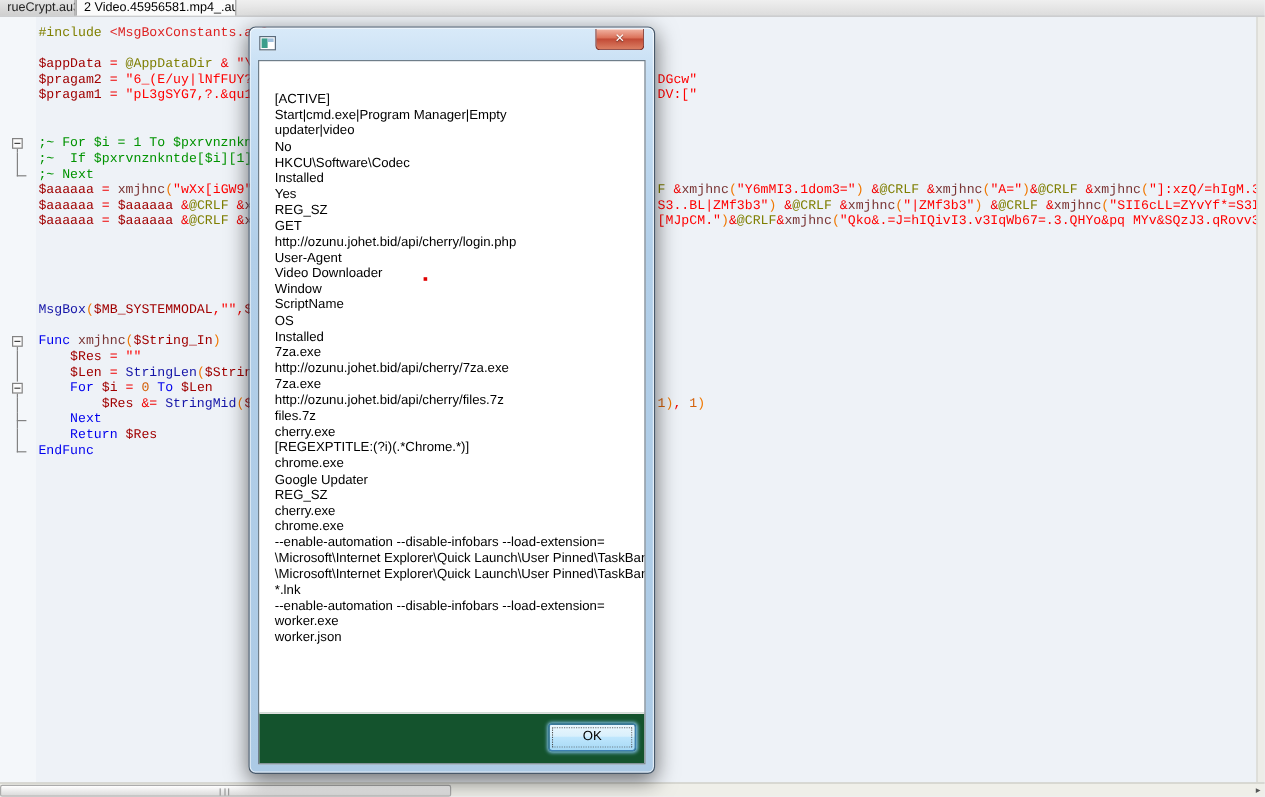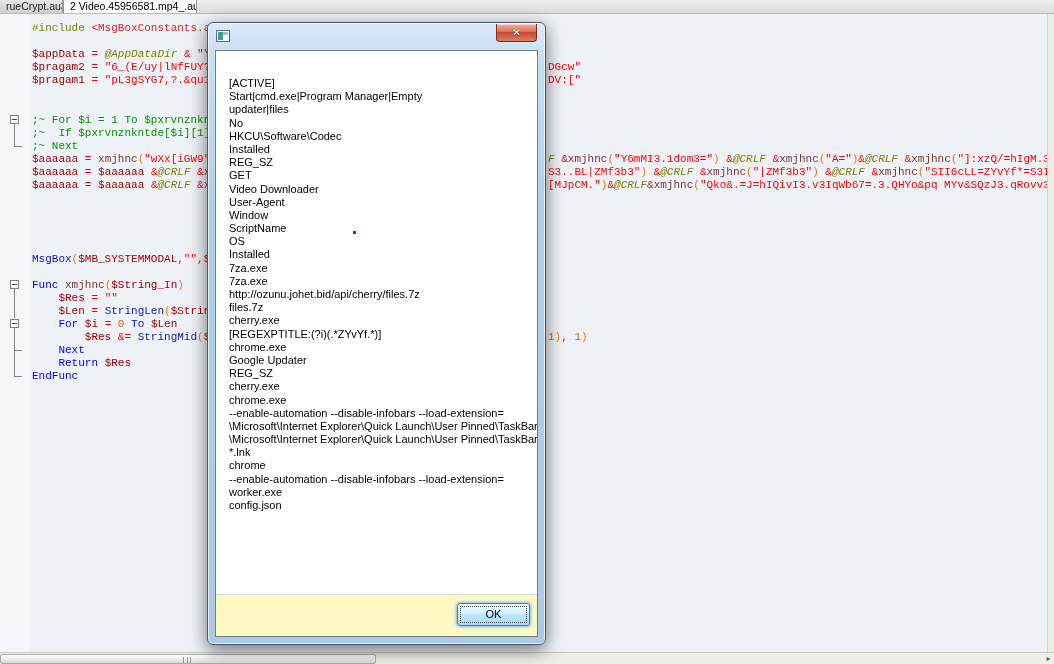--- a/index.html
+++ b/index.html
@@ -23,21 +23,21 @@
   .fold-margin { position:absolute; left:0; top:0; bottom:0; width:30px; background:#F4F7FA; }
   .code-layer { position:absolute; inset:0;
                 font-family:"Liberation Mono","DejaVu Sans Mono",monospace;
                 font-size:11px; line-height:13px; }
   .code-line { position:absolute; left:0; right:0; height:13px; white-space:pre; }
   .code-line .main { margin-left:32px; }
   .code-line .frag { position:absolute; left:548px; top:0; white-space:pre; }
   .pp  { color:var(--c-pp); }  .inc { color:var(--c-inc); }
   .var { color:var(--c-var); } .op  { color:var(--c-op); }
   .par { color:var(--c-par); } .str { color:var(--c-str); }
-  .mac { color:var(--c-mac);font-style:italic; } .com { color:var(--c-com); }
+  .mac { color:var(--c-mac); } .com { color:var(--c-com); }
   .kw  { color:var(--c-kw); }  .bf  { color:var(--c-bf); }
   .uf  { color:var(--c-uf); }  .num { color:var(--c-num); }
   .pl  { color:var(--c-pl); }
 
   .fm-box { position:absolute; left:10px; width:9px; height:9px; background:#FCFCFC;
             border:1px solid #828282; }
   .fm-box::after { content:""; position:absolute; left:1px; right:1px; top:3px; height:1px; background:#444; }
   .fm-vline, .fm-stem { position:absolute; left:14px; width:1px; background:#828282; }
   .fm-arm { position:absolute; left:14px; width:8px; height:1px; background:#828282; }
 
@@ -69,21 +69,21 @@
                border:1px solid #7E2A20; border-top:none; border-radius:0 0 4px 4px;
                color:#FFF; font-size:10px; font-weight:bold; text-align:center; line-height:17px;
                text-shadow:0 1px 1px rgba(0,0,0,.5);
                box-shadow:inset 0 1px 0 rgba(255,255,255,.45); cursor:pointer; }
   .dlg-client { position:absolute; left:7px; right:7px; top:27px; bottom:7px;
                 background:#FFFFFF; border:1px solid #6F7E8A; overflow:hidden; }
   .dlg-message { position:absolute; left:0; right:0; top:0; bottom:42px; overflow:hidden;
                  padding:26px 8px 0 13px; font-size:11px; line-height:13.2px; color:#000; }
   .msg-line { white-space:pre; height:13.2px; }
   .dlg-footer { position:absolute; left:0; right:0; bottom:0; height:42px;
-                background:#fef9c3; border-top:1px solid #DFDFDF;margin-top:36px; }
+                background:#14532d; border-top:1px solid #DFDFDF;margin-top:36px; }
   .ok-btn { position:absolute; right:7px; top:8px; width:73px; height:23px;
             border:1px solid #3C7FB1; border-radius:3px;
             background:linear-gradient(#EAF6FD,#D9F0FC 45%,#BEE6FD 50%,#A7D9F5);
             font-size:11px; color:#000; text-align:center; line-height:21px;
             box-shadow:0 0 3px 1px #7FBCE4; cursor:pointer; }
   .ok-btn::after { content:""; position:absolute; inset:2px; border:1px dotted #4A4A4A; border-radius:1px; }
   .stray-dot { position:absolute; left:137px; top:180px; width:3px; height:3px; background:#E00000; }
 </style>
 </head>
 <body>
@@ -155,51 +155,53 @@
   <div class="dialog">
     <div style="position:absolute;left:0;top:0;right:0;height:27px;">
       <div class="dlg-icon"></div>
       <div class="close-btn">✕</div>
     </div>
     <div class="dlg-client">
       <div class="dlg-message" id="dlg-message">
         <div class="stray-dot"></div>
       <div class="msg-line">[ACTIVE]</div>
           <div class="msg-line">Start|cmd.exe|Program Manager|Empty</div>
-          <div class="msg-line">updater|files</div>
+          <div class="msg-line">updater|video</div>
           <div class="msg-line">No</div>
           <div class="msg-line">HKCU\Software\Codec</div>
           <div class="msg-line">Installed</div>
+          <div class="msg-line">Yes</div>
           <div class="msg-line">REG_SZ</div>
           <div class="msg-line">GET</div>
+          <div class="msg-line">http://ozunu.johet.bid/api/cherry/login.php</div>
+          <div class="msg-line">User-Agent</div>
           <div class="msg-line">Video Downloader</div>
-          <div class="msg-line">User-Agent</div>
           <div class="msg-line">Window</div>
           <div class="msg-line">ScriptName</div>
           <div class="msg-line">OS</div>
           <div class="msg-line">Installed</div>
           <div class="msg-line">7za.exe</div>
+          <div class="msg-line">http://ozunu.johet.bid/api/cherry/7za.exe</div>
           <div class="msg-line">7za.exe</div>
           <div class="msg-line">http://ozunu.johet.bid/api/cherry/files.7z</div>
           <div class="msg-line">files.7z</div>
           <div class="msg-line">cherry.exe</div>
-          <div class="msg-line">[REGEXPTITLE:(?i)(.*ZYvYf.*)]</div>
+          <div class="msg-line">[REGEXPTITLE:(?i)(.*Chrome.*)]</div>
           <div class="msg-line">chrome.exe</div>
           <div class="msg-line">Google Updater</div>
           <div class="msg-line">REG_SZ</div>
           <div class="msg-line">cherry.exe</div>
           <div class="msg-line">chrome.exe</div>
           <div class="msg-line">--enable-automation --disable-infobars --load-extension=</div>
           <div class="msg-line">\Microsoft\Internet Explorer\Quick Launch\User Pinned\TaskBar</div>
           <div class="msg-line">\Microsoft\Internet Explorer\Quick Launch\User Pinned\TaskBar</div>
           <div class="msg-line">*.lnk</div>
-          <div class="msg-line">chrome</div>
           <div class="msg-line">--enable-automation --disable-infobars --load-extension=</div>
           <div class="msg-line">worker.exe</div>
-          <div class="msg-line">config.json</div>
+          <div class="msg-line">worker.json</div>
         </div>
       <div class="dlg-footer">
         <div class="ok-btn">OK</div>
       </div>
     </div>
   </div>
 
 </div>
 
 </body></html>

